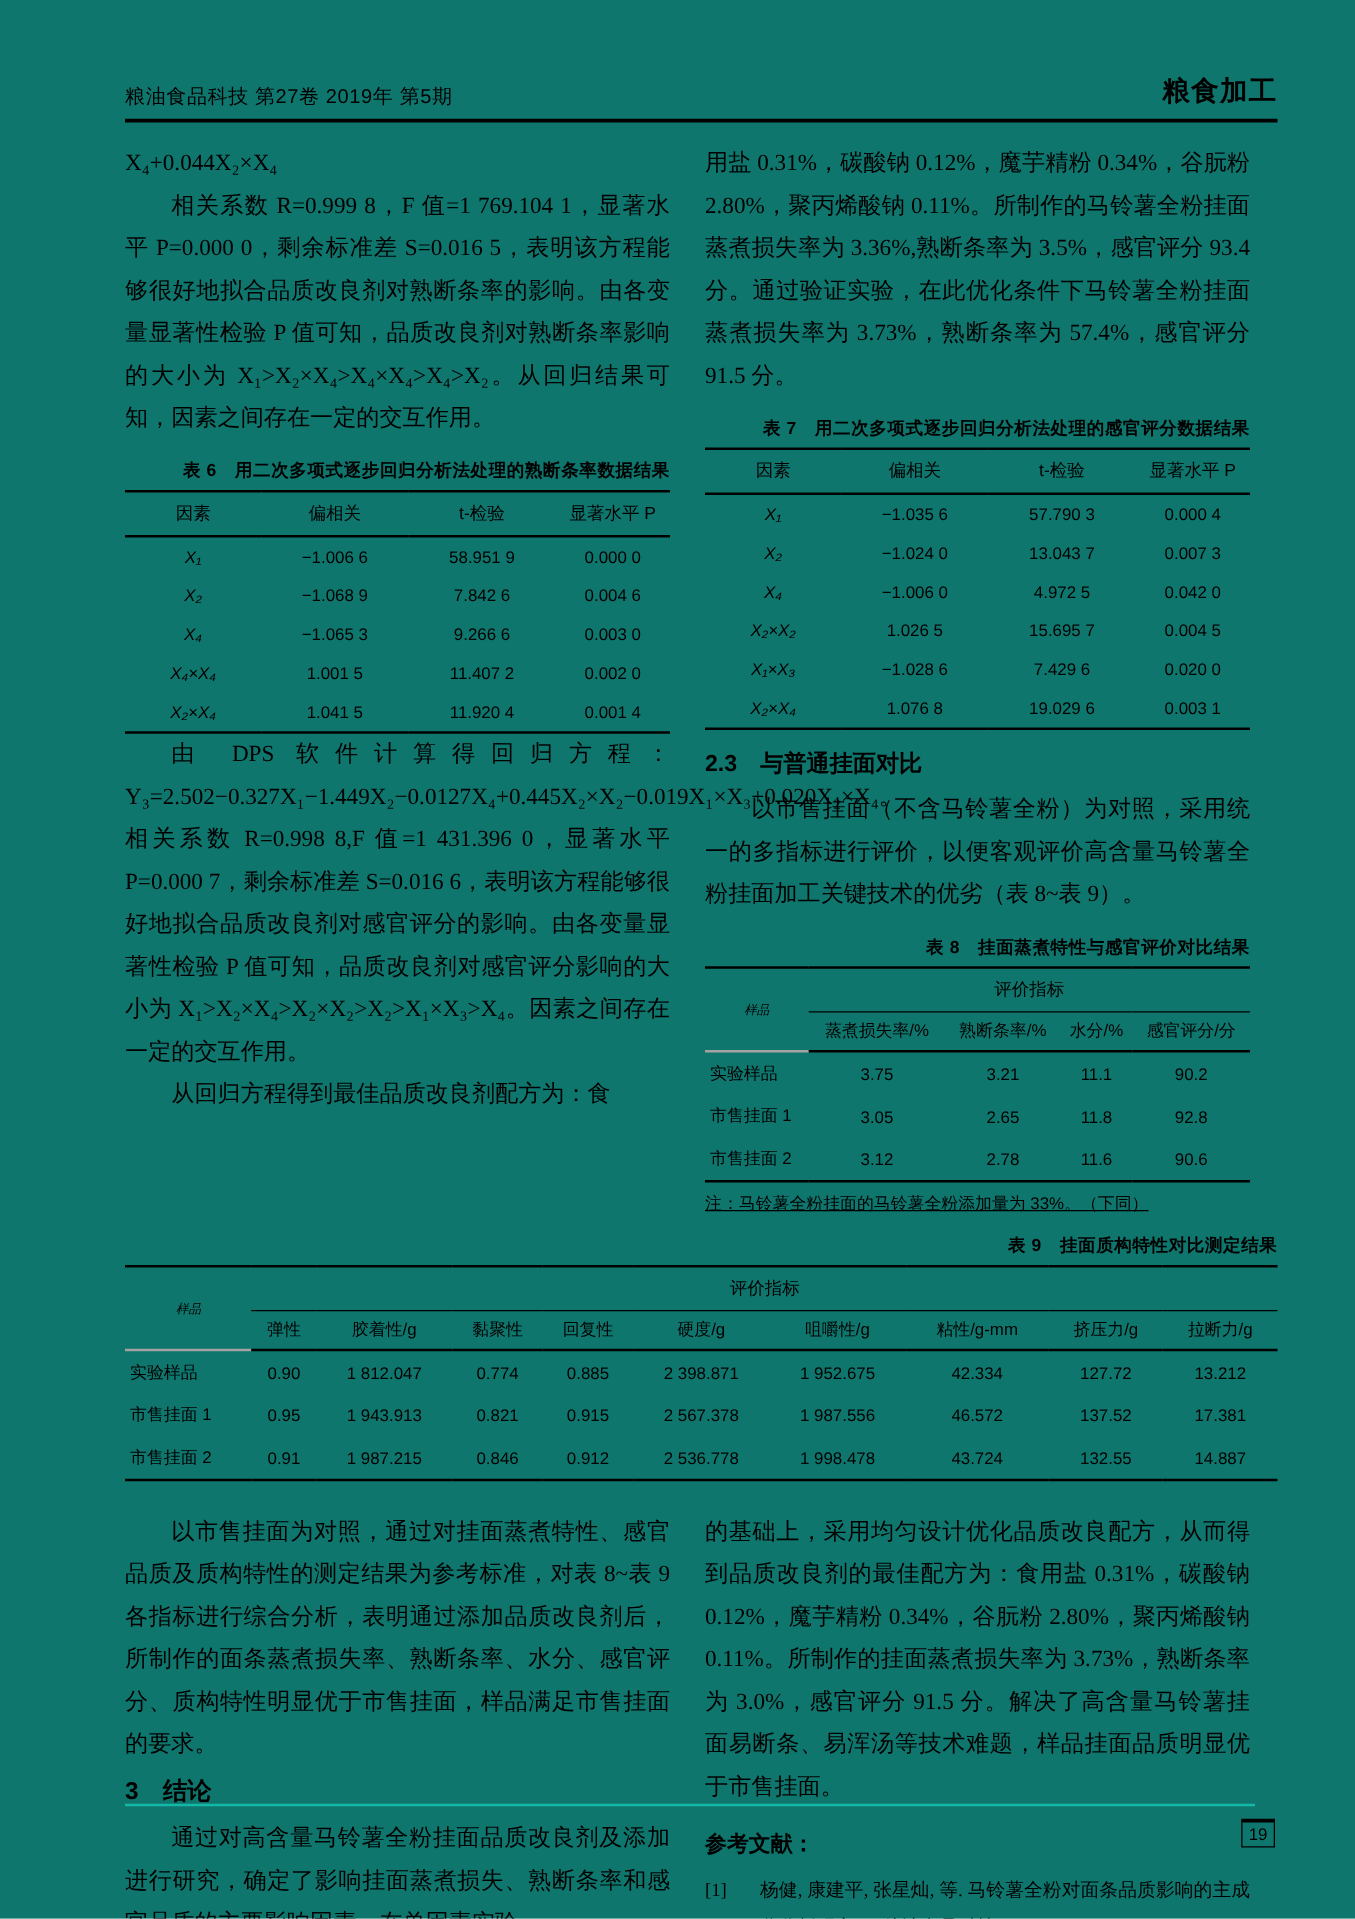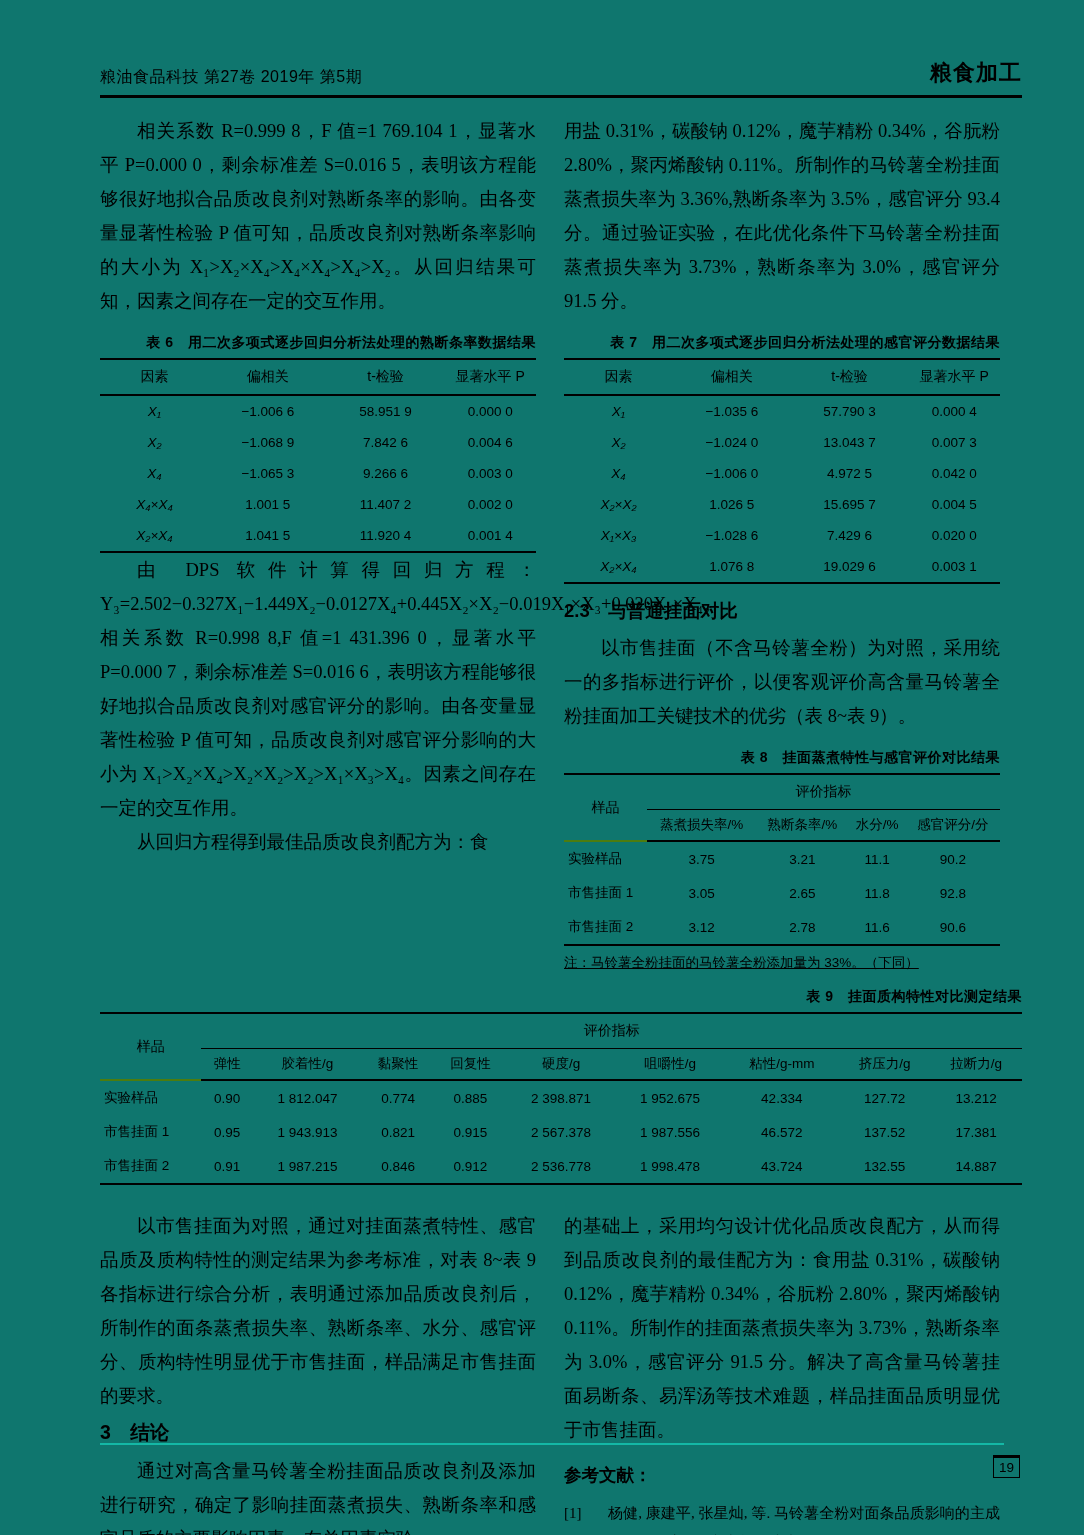--- a/index.html
+++ b/index.html
@@ -45,21 +45,21 @@
     width:100%; border-collapse:collapse;
     border-top:2.5px solid #000; border-bottom:2.5px solid #000;
     font-family:"Liberation Sans","DejaVu Sans",sans-serif;
     font-size:13.5px;
   }
   .paper-table th, .paper-table td {
     text-align:center; font-weight:normal; padding:8px 2px;
   }
   .paper-table.simple thead th { border-bottom:2px solid #000; font-size:14px; }
   .paper-table th.group { border-bottom:1px solid #000; font-size:14px; }
-  .paper-table th.sample { border-bottom:2px solid #4d7c0f; font-size:14px; }
+  .paper-table th.sample { border-bottom:2px solid #a3a3a3; font-size:10px;font-style:italic; }
   .paper-table tr.subhead th { border-bottom:2px solid #000; font-size:13.5px; padding:6px 1px; }
   .factor-table tbody td:first-child { font-style:italic; }
   .named-rows tbody td:first-child { text-align:left; padding-left:4px; }
   .tbl-note { font-size:13.5px; margin-top:8px; font-family:"Liberation Sans","DejaVu Sans",sans-serif;text-decoration:underline; }
   .wide-block { margin-top:10px; }
   
   .refs-heading {
     font-family:"Liberation Sans","DejaVu Sans",sans-serif;
     font-weight:bold; font-size:17.5px; margin:16px 0 12px;
   }
@@ -83,20 +83,21 @@
 
 <div class="page">
 
   <div class="hdr">
     <span class="hdr-left">粮油食品科技 第27卷 2019年 第5期</span>
     <span class="hdr-right">粮食加工</span>
   </div>
 
   <div class="cols">
     <div class="col">
+      <p class="body">X₄+0.044X₂×X₄</p>
       <p class="body indent">相关系数 R=0.999 8，F 值=1 769.104 1，显著水平 P=0.000 0，剩余标准差 S=0.016 5，表明该方程能够很好地拟合品质改良剂对熟断条率的影响。由各变量显著性检验 P 值可知，品质改良剂对熟断条率影响的大小为 X₁&gt;X₂×X₄&gt;X₄×X₄&gt;X₄&gt;X₂。从回归结果可知，因素之间存在一定的交互作用。</p>
 
       <div class="tbl-title">表 6　用二次多项式逐步回归分析法处理的熟断条率数据结果</div>
       <table class="paper-table simple factor-table">
         <thead>
           <tr>
             <th style="width:25%">因素</th>
             <th style="width:27%">偏相关</th>
             <th style="width:27%">t-检验</th>
             <th style="width:21%">显著水平 P</th>
@@ -134,21 +135,21 @@
               <td>0.001 4</td>
             </tr>
           </tbody>
       </table>
 
       <p class="body indent">由 DPS 软件计算得回归方程：Y₃=2.502−0.327X₁−1.449X₂−0.0127X₄+0.445X₂×X₂−0.019X₁×X₃+0.020X₂×X₄。相关系数 R=0.998 8,F 值=1 431.396 0，显著水平 P=0.000 7，剩余标准差 S=0.016 6，表明该方程能够很好地拟合品质改良剂对感官评分的影响。由各变量显著性检验 P 值可知，品质改良剂对感官评分影响的大小为 X₁&gt;X₂×X₄&gt;X₂×X₂&gt;X₂&gt;X₁×X₃&gt;X₄。因素之间存在一定的交互作用。</p>
       <p class="body indent">从回归方程得到最佳品质改良剂配方为：食</p>
     </div>
 
     <div class="col">
-      <p class="body">用盐 0.31%，碳酸钠 0.12%，魔芋精粉 0.34%，谷朊粉 2.80%，聚丙烯酸钠 0.11%。所制作的马铃薯全粉挂面蒸煮损失率为 3.36%,熟断条率为 3.5%，感官评分 93.4 分。通过验证实验，在此优化条件下马铃薯全粉挂面蒸煮损失率为 3.73%，熟断条率为 3.0%，感官评分 91.5 分。</p>
+      <p class="body">用盐 0.31%，碳酸钠 0.12%，魔芋精粉 0.34%，谷朊粉 2.80%，聚丙烯酸钠 0.11%。所制作的马铃薯全粉挂面蒸煮损失率为 3.36%,熟断条率为 3.5%，感官评分 93.4 分。通过验证实验，在此优化条件下马铃薯全粉挂面蒸煮损失率为 3.73%，熟断条率为 57.4%，感官评分 91.5 分。</p>
 
       <div class="tbl-title">表 7　用二次多项式逐步回归分析法处理的感官评分数据结果</div>
       <table class="paper-table simple factor-table">
         <thead>
           <tr>
             <th style="width:25%">因素</th>
             <th style="width:27%">偏相关</th>
             <th style="width:27%">t-检验</th>
             <th style="width:21%">显著水平 P</th>
           </tr>

